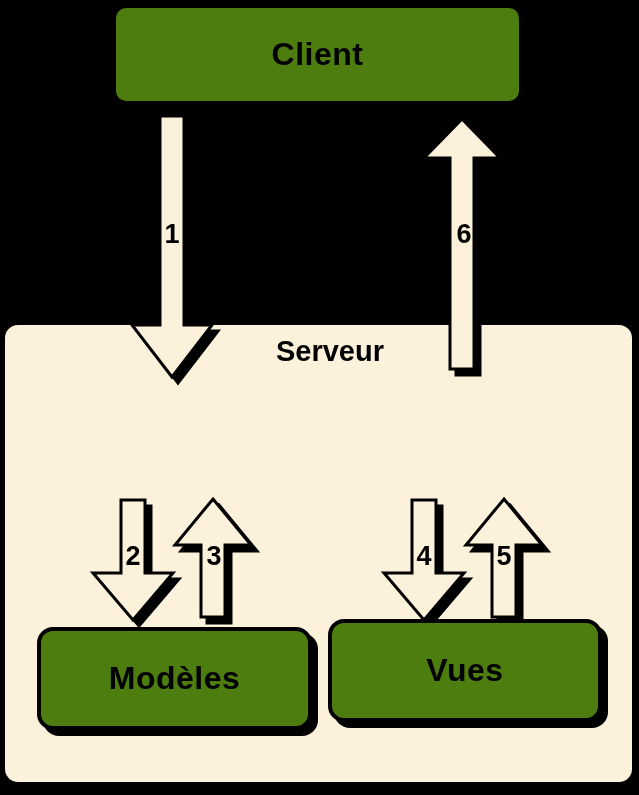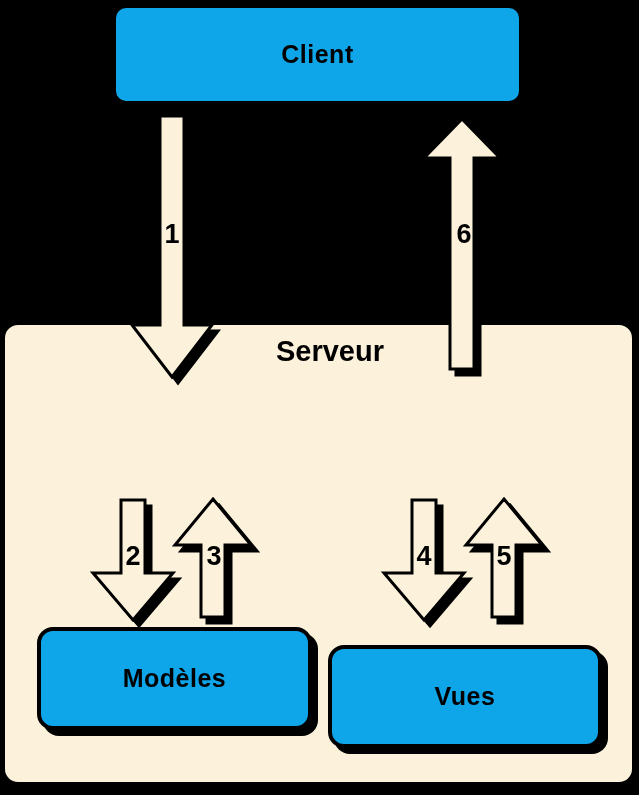--- a/index.html
+++ b/index.html
@@ -7,28 +7,28 @@
     position: relative;
     width: 639px;
     height: 795px;
     background: #000000;
     font-family: "Liberation Sans", sans-serif;
     overflow: hidden;
   }
   .box {
     position: absolute;
     box-sizing: border-box;
-    background: #0ea5e9;
+    background: #4d7c0f;
     border: 4px solid #000000;
     border-radius: 16px;
     display: flex;
     align-items: center;
     justify-content: center;
     color: #000000;
-    font-size: 25px;
+    font-size: 32px;
     font-weight: 700;
     letter-spacing: 0.5px;
   }
   .shadowed { box-shadow: 6px 6px 0 #000000; }
   .serveur {
     left: 2px; top: 322px; width: 633px; height: 463px;
     border-radius: 16px;
     background: #FCF2DC;
     border: 3px solid #000000;
     position: absolute;
@@ -41,21 +41,21 @@
     text-align: center;
     font-size: 29px;
     font-weight: 700;
     color: #000000;
     z-index: 4;
     pointer-events: none;
   }
   .client     { left: 112px; top: 4px;   width: 411px; height: 101px; border-radius: 14px; z-index: 3; }
   .controleur { left: 35px;  top: 385px; width: 562px; height: 102px; z-index: 3; }
   .modeles    { left: 37px;  top: 627px; width: 275px; height: 103px; z-index: 3; }
-  .vues       { left: 328px; top: 645px; width: 274px; height: 103px; z-index: 3; }
+  .vues       { left: 328px; top: 619px; width: 274px; height: 103px; z-index: 3; }
   .arrow-layer {
     position: absolute;
     left: 0; top: 0;
     width: 639px; height: 795px;
     z-index: 2;
   }
   .arrow-shadow { fill: #000000; stroke: #000000; stroke-width: 3; }
   .arrow-body   { fill: #FCF2DC; stroke: #000000; stroke-width: 3; stroke-linejoin: miter; }
   .arrow-num {
     position: absolute;

